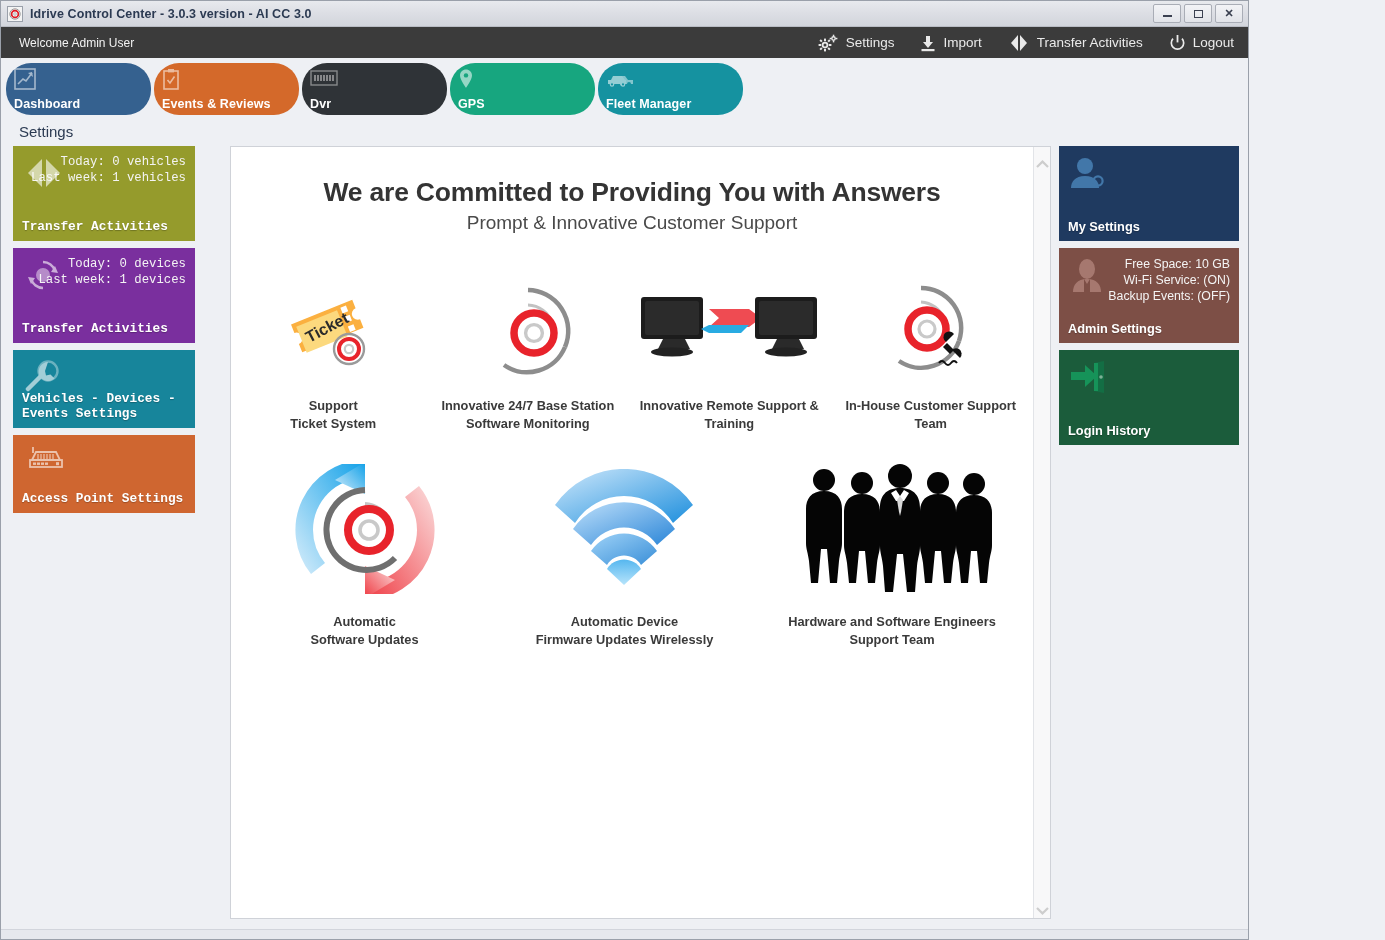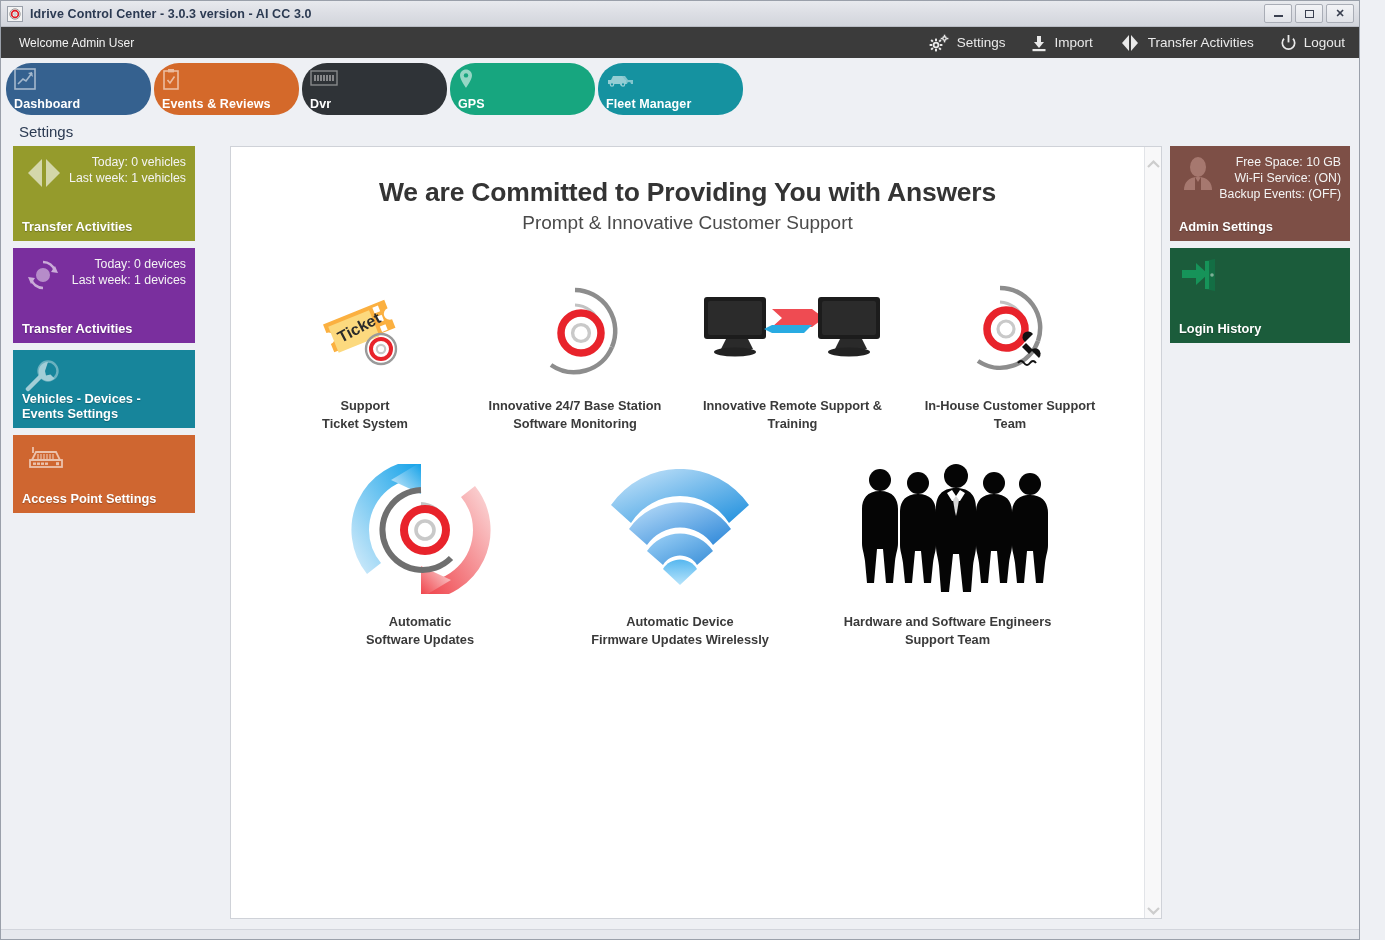--- a/index.html
+++ b/index.html
@@ -3,21 +3,21 @@
 <meta charset="utf-8">
 <style>
   * { box-sizing: border-box; margin: 0; padding: 0; }
   html, body {
     width: 1385px; height: 940px;
     font-family: "Liberation Sans", sans-serif;
     background: #eef0f4;
     overflow: hidden;
   }
   .window {
-    width: 1360px; height: 940px;
+    width: 1249px; height: 940px;
     position: relative;
     background: #eef0f4;
     border: 1px solid #9aa0aa;
     display: flex; flex-direction: column;
   }
 
   
   .titlebar {
     height: 26px;
     background: linear-gradient(180deg,#e8eaee 0%, #dcdee4 50%, #d2d5dc 100%);
@@ -85,21 +85,21 @@
   }
 
   
   .body-row {
     flex: 1 1 auto;
     display: flex;
     padding: 0 9px 10px 12px;
     gap: 8px;
     min-height: 0;
   }
-  .col-left  { width: 182px; flex: 0 0 182px; display: flex; flex-direction: column; gap: 7px; }
+  .col-left  { width: 182px; flex: 0 0 182px; display: flex; flex-direction: column; gap: 7px; font-family: Liberation Mono, monospace; }
   .col-right { width: 180px; flex: 0 0 180px; display: flex; flex-direction: column; gap: 7px; }
   .col-center{ flex: 1 1 auto; display: flex; min-width: 0; padding-left: 27px; }
 
   
   .tile {
     position: relative; color: #fff; cursor: pointer;
     padding: 8px 9px 8px 9px;
     display: flex; flex-direction: column;
   }
   .tile-stats {
@@ -616,20 +616,30 @@
             <svg width="13" height="9" viewBox="0 0 13 9">
                 <polyline points="1,2 6.5,7.4 12,2" fill="none" stroke="#9a9a9a" stroke-width="2.2"></polyline>
               </svg>
           </span>
         </div>
       </div>
     </div>
 
     <div class="col-right">
 
+      <div class="tile t-tall" style="background:#1f3a60">
+        <span class="tile-icon">
+          <svg width="40" height="38" viewBox="0 0 40 38">
+            <circle cx="17" cy="11" r="8" fill="#5aa0da"></circle>
+            <path d="M17 21 c-10 0 -14 6 -14 12 h28 c0 -6 -4 -12 -14 -12z" fill="#5aa0da"></path>
+            <circle cx="30" cy="26" r="4.6" fill="none" stroke="#5aa0da" stroke-width="2.2"></circle>
+          </svg>
+        </span>
+        <span class="tile-title">My Settings</span>
+      </div>
 
       <div class="tile t-tall" style="background:#7d4f46">
         <span class="tile-icon">
           <svg width="38" height="38" viewBox="0 0 38 38">
             <ellipse cx="19" cy="12" rx="8" ry="10" fill="#c2948b"></ellipse>
             <path d="M19 22 c-10 0 -14 6 -14 13 h28 c0 -7 -4 -13 -14 -13z" fill="#c2948b"></path>
             <path d="M16 22 l3 5 l3 -5 l0 13 h-6z" fill="#7d4f46"></path>
           </svg>
         </span>
         <div class="tile-stats">

